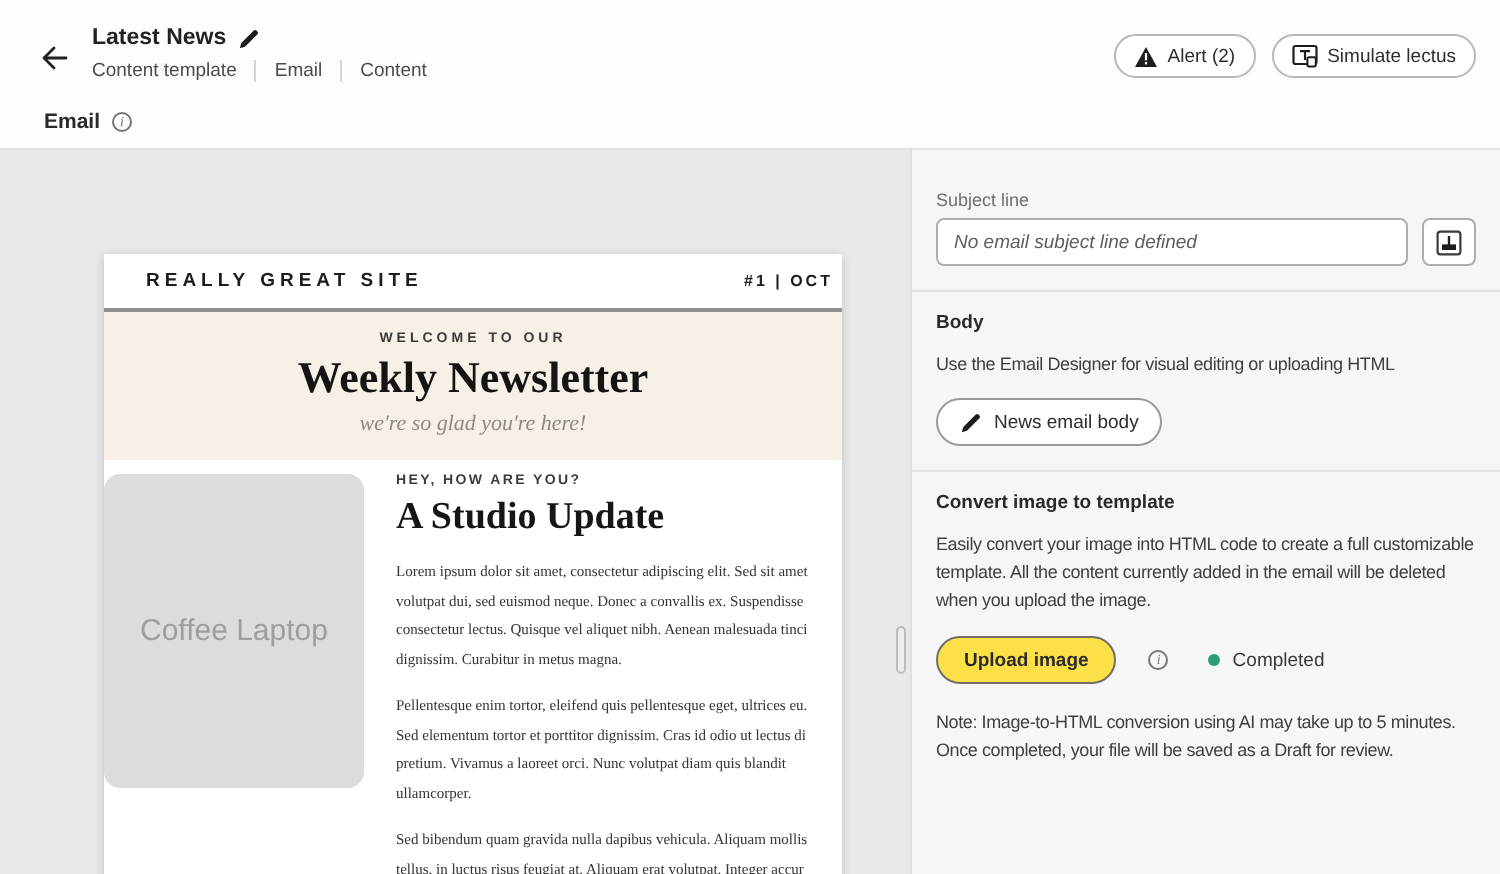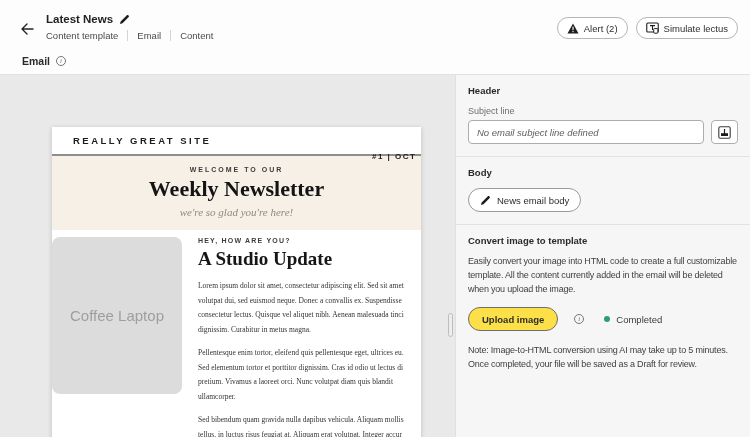--- a/index.html
+++ b/index.html
@@ -38,21 +38,21 @@
   
   .v-scroll-thumb { position:absolute; right:2px; top:238px; width:5px; height:24px;
                     border:1px solid #bdbdbd; border-radius:3px; background:#ededed; }
 
   
   .email-card { position:absolute; left:52px; top:52px; width:369px; bottom:-12px;
                 background:#fff; box-shadow:0 1px 5px rgba(0,0,0,0.18); overflow:hidden; }
   .masthead { height:29px; position:relative; display:flex; align-items:center;
               padding:0 21px; border-bottom:2px solid #8f8f8f; }
   .brand { font-size:9.5px; font-weight:bold; letter-spacing:2.5px; color:#1d1d1d; white-space:nowrap; }
-  .issue { position:absolute; left:320px; top:25px; font-size:8px; font-weight:bold;
+  .issue { position:absolute; left:320px; top:9px; font-size:8px; font-weight:bold;
            letter-spacing:1.5px; color:#1d1d1d; white-space:nowrap; }
   .hero { background:#f6f0e6; text-align:center; padding:10px 0 12px; }
   .hero-eyebrow { font-size:7px; font-weight:bold; letter-spacing:2px; color:#3a3a3a; }
   .hero-title { font-family:"Liberation Serif", serif; font-size:22px; font-weight:bold;
                 color:#141414; margin-top:3px; }
   .hero-tagline { font-family:"Liberation Serif", serif; font-style:italic; font-size:11px;
                   color:#8f8a80; margin-top:4px; }
   .nl-body { position:relative; padding-top:7px; }
   .img-placeholder { position:absolute; left:0; top:7px; width:130px; height:157px;
                      background:#dcdcdc; border-radius:8px; display:flex; align-items:center;
@@ -188,36 +188,36 @@
         </div>
 
       </div>
     </div>
     <div class="v-scroll-thumb"></div>
   </div>
 
   <div class="panel">
 
     <div class="panel-section">
-      <div class="panel-h">Header</div>
       <div class="field-label">Subject line</div>
       <div class="subject-row">
         <input class="subject-input" type="text" placeholder="No email subject line defined" style="">
         <div class="icon-btn">
           <svg width="13" height="13" viewBox="0 0 13 13">
             <rect x="0.8" y="0.8" width="11.4" height="11.4" rx="1.4" fill="none" stroke="#3a3a3a" stroke-width="1.1"></rect>
             <rect x="3" y="7.2" width="7" height="2.8" fill="#1d1d1d"></rect>
             <rect x="5.9" y="3" width="1.2" height="5" fill="#1d1d1d"></rect>
           </svg>
         </div>
       </div>
     </div>
 
     <div class="panel-section">
       <div class="panel-h">Body</div>
+      <div class="panel-desc">Use the Email Designer for visual editing or uploading HTML</div>
       <button class="outline-btn">
         <svg width="11" height="11" viewBox="0 0 12 12">
           <path d="M1 11 L1.8 8.2 L8.6 1.4 C9 1 9.7 1 10.1 1.4 L10.6 1.9 C11 2.3 11 3 10.6 3.4 L3.8 10.2 Z" fill="#1d1d1d"></path>
         </svg>
         <span>News email body</span>
       </button>
     </div>
 
     <div class="panel-section no-border">
       <div class="panel-h">Convert image to template</div>

